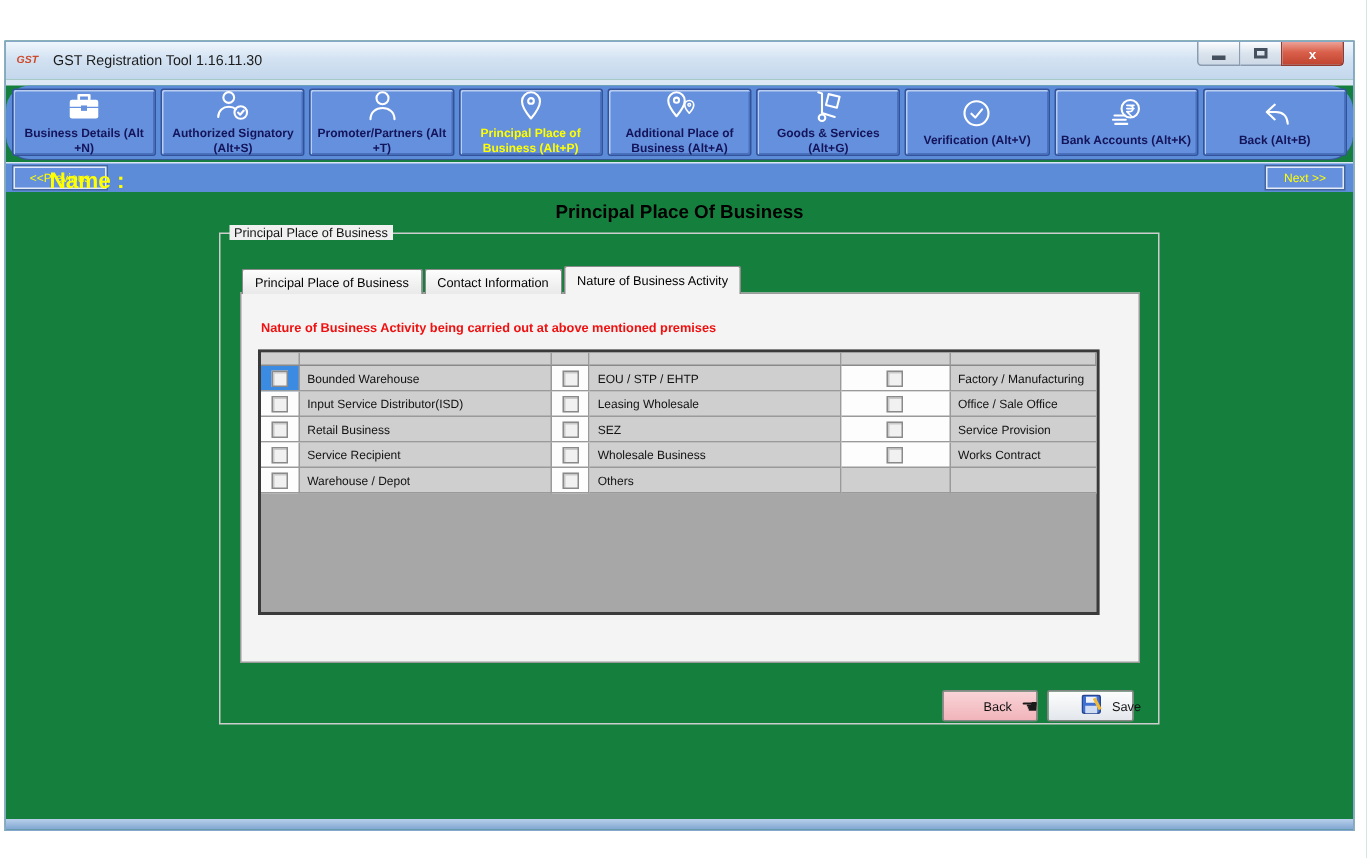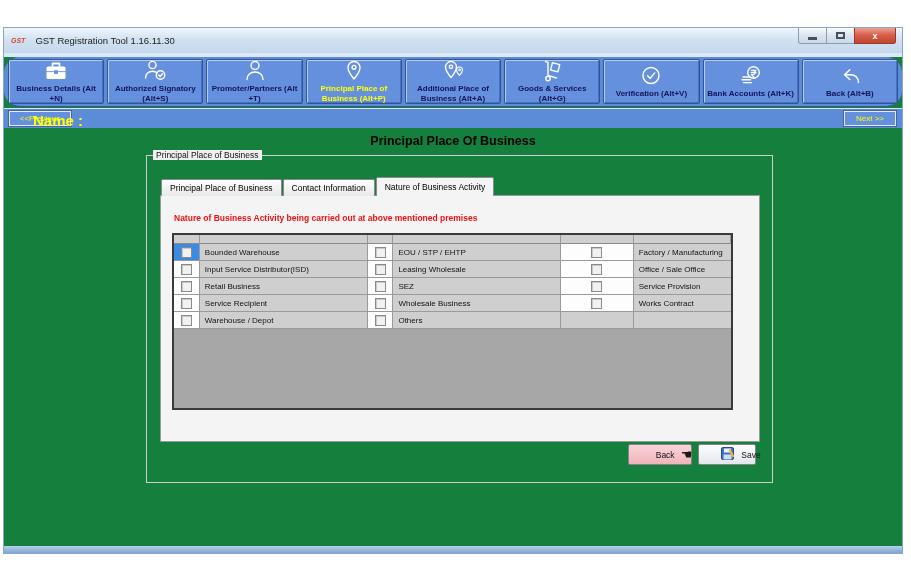--- a/index.html
+++ b/index.html
@@ -77,21 +77,21 @@
   .cbw  { width:73px; background:#fdfdfd; justify-content:center; }
   .cb.sel { background:#3c8be2; }
   .cb.empty, .cbw.empty { background:#cfcfcf; }
   .lblA { width:169px; background:#cfcfcf; font-size:8px; color:#111; padding-left:5px; }
   .lblB { width:98px;  background:#cfcfcf; font-size:8px; color:#111; padding-left:5px; border-right:none; }
   .w169 { width:169px; } .w26 { width:26px; } .w73 { width:73px; } .w98 { width:98px; border-right:none; }
   .chk { width:11px; height:11px; background:#f1f1f1; border:1px solid #8a8a8a;
          box-shadow:inset 1px 1px 0 #c9c9c9; }
 
   
-  .ftr-btn { position:absolute; top:288px; height:21px; border:1px solid #858585; border-radius:2px;
+  .ftr-btn { position:absolute; top:304px; height:21px; border:1px solid #858585; border-radius:2px;
              display:flex; align-items:center; justify-content:center; gap:6px; font-size:8.5px; color:#111;padding-left:28px; }
   #back-btn { left:481px; width:64px; background:linear-gradient(#f9d4d8,#f0b4ba); }
   #back-btn .hand { font-size:13px; color:#1a1a1a; line-height:1; }
   #save-btn { left:551px; width:58px; background:linear-gradient(#fdfdfd,#e3e7ec); }
 
   
   #win-bottom { position:absolute; left:0; bottom:0; width:100%; height:7px;
                 background:linear-gradient(#b9d0ea,#7fa5d2); }
 </style>
 </head>

